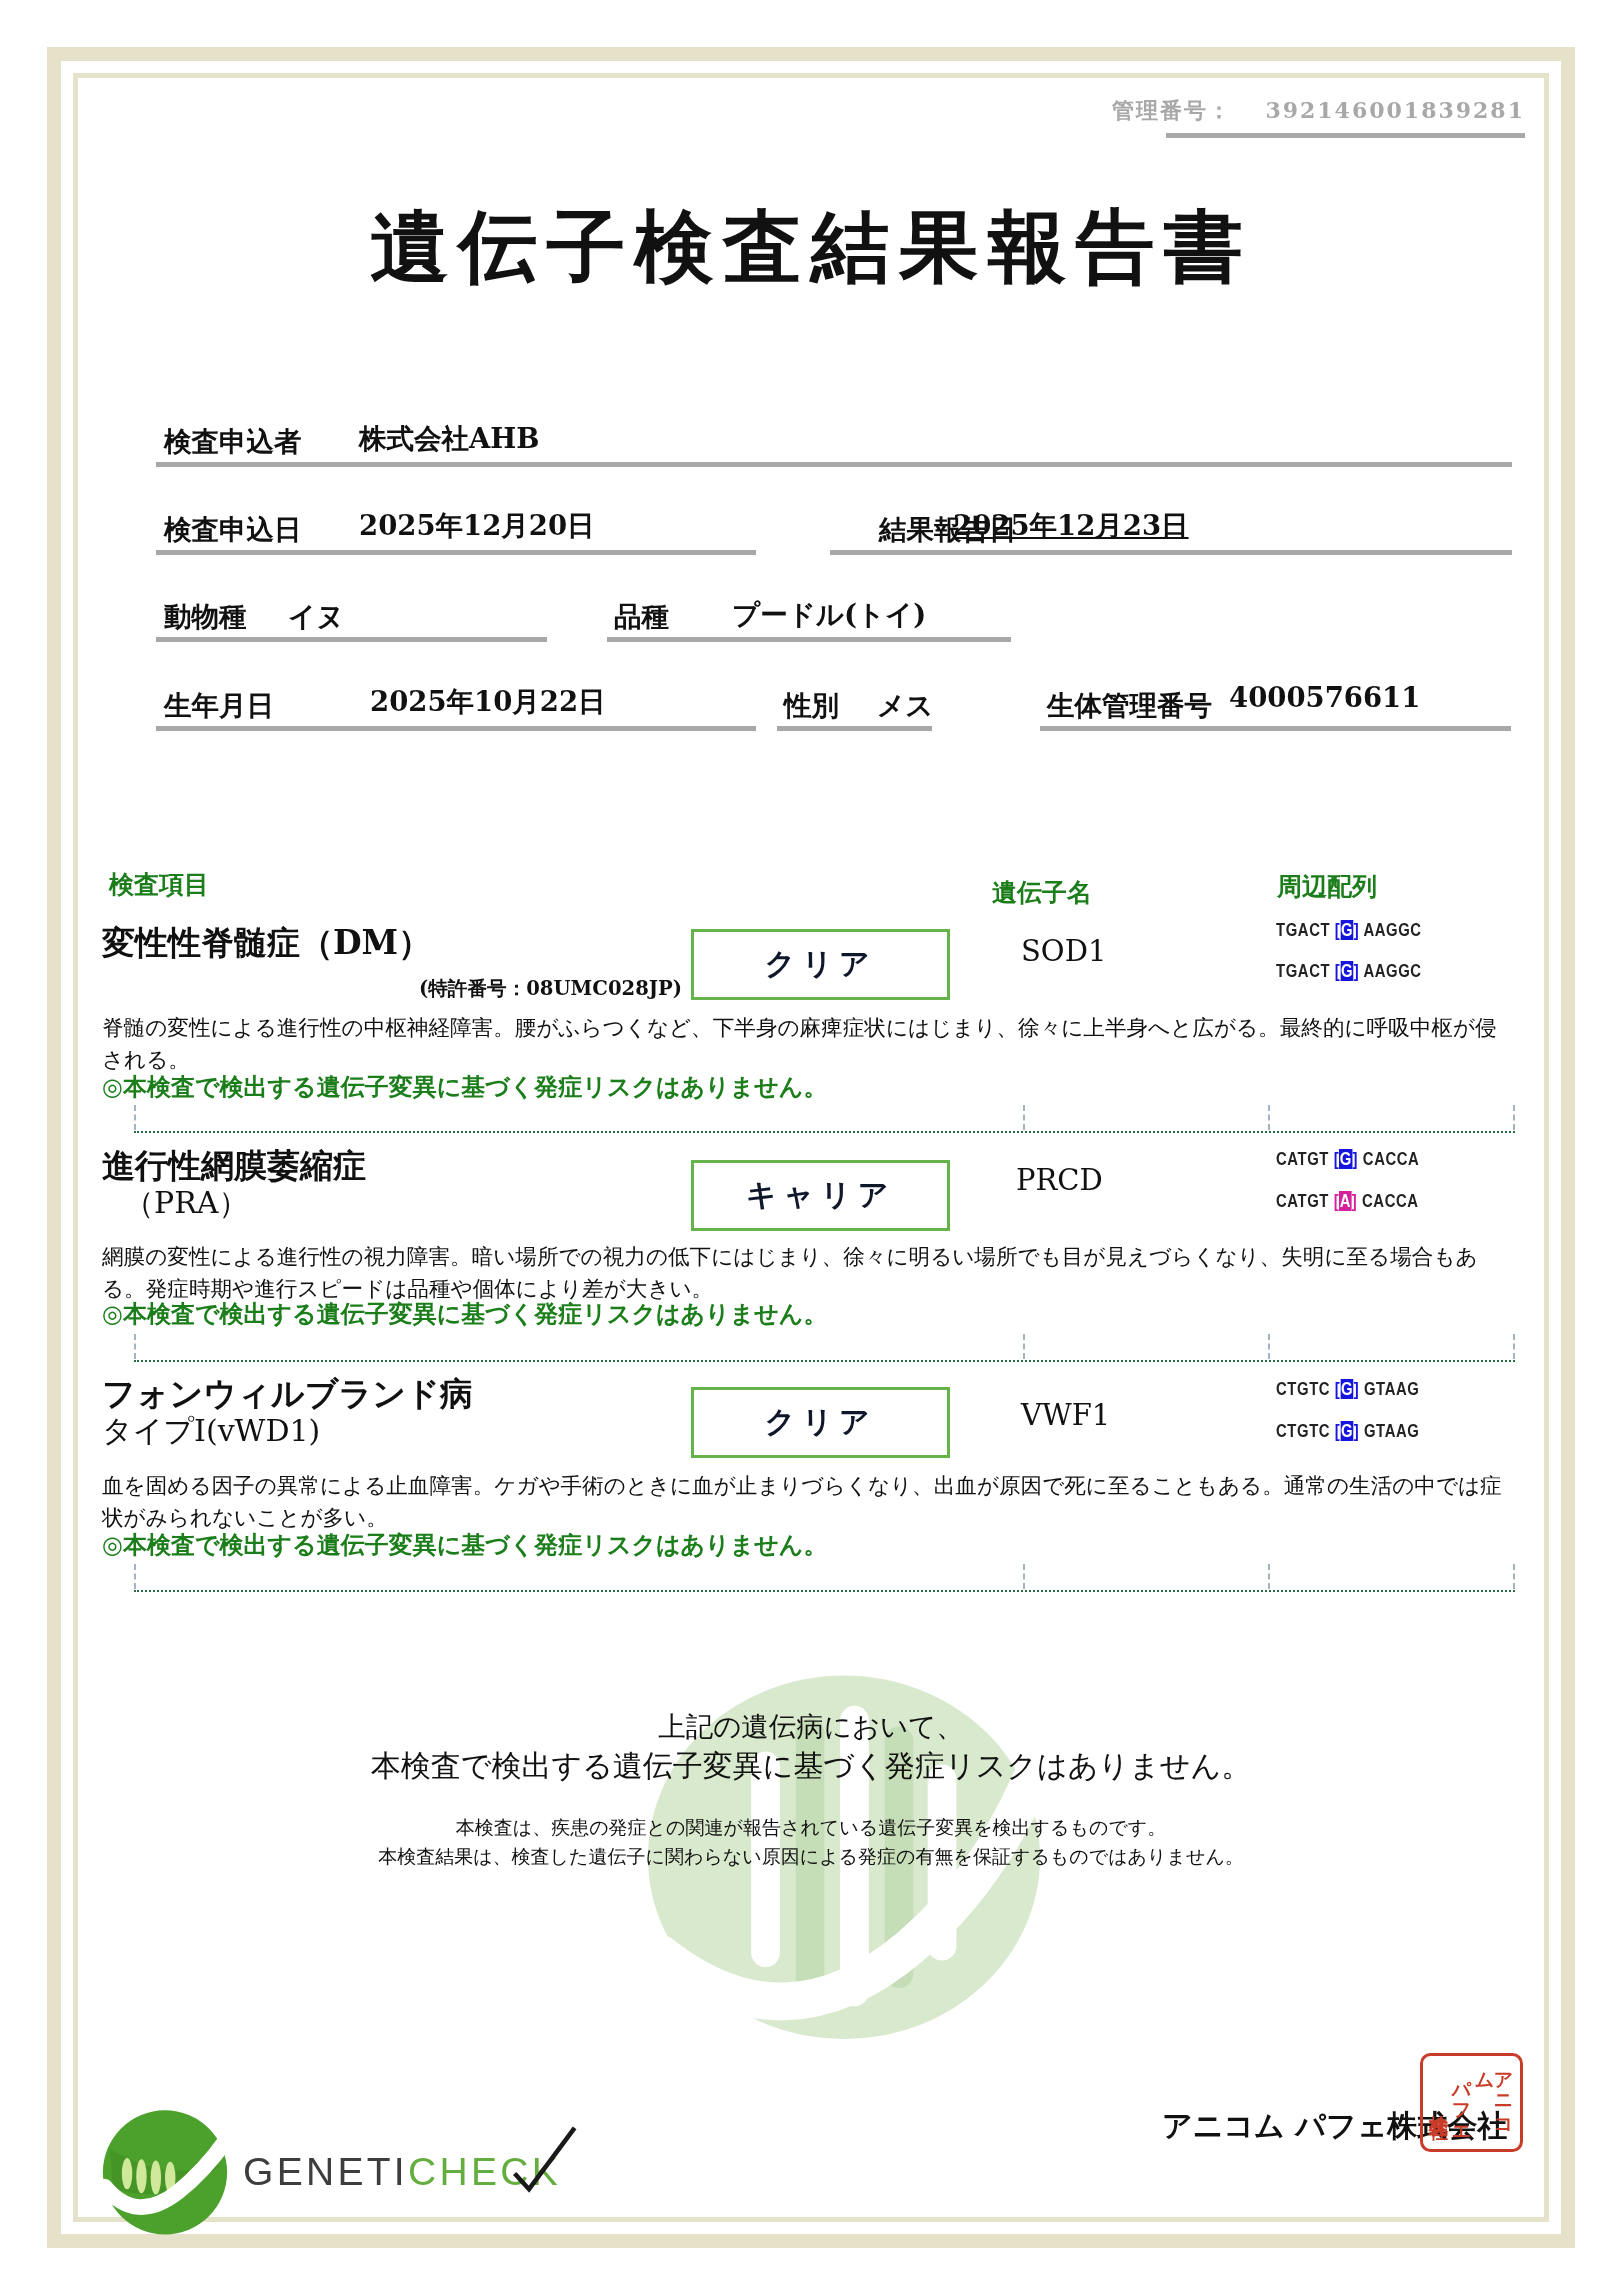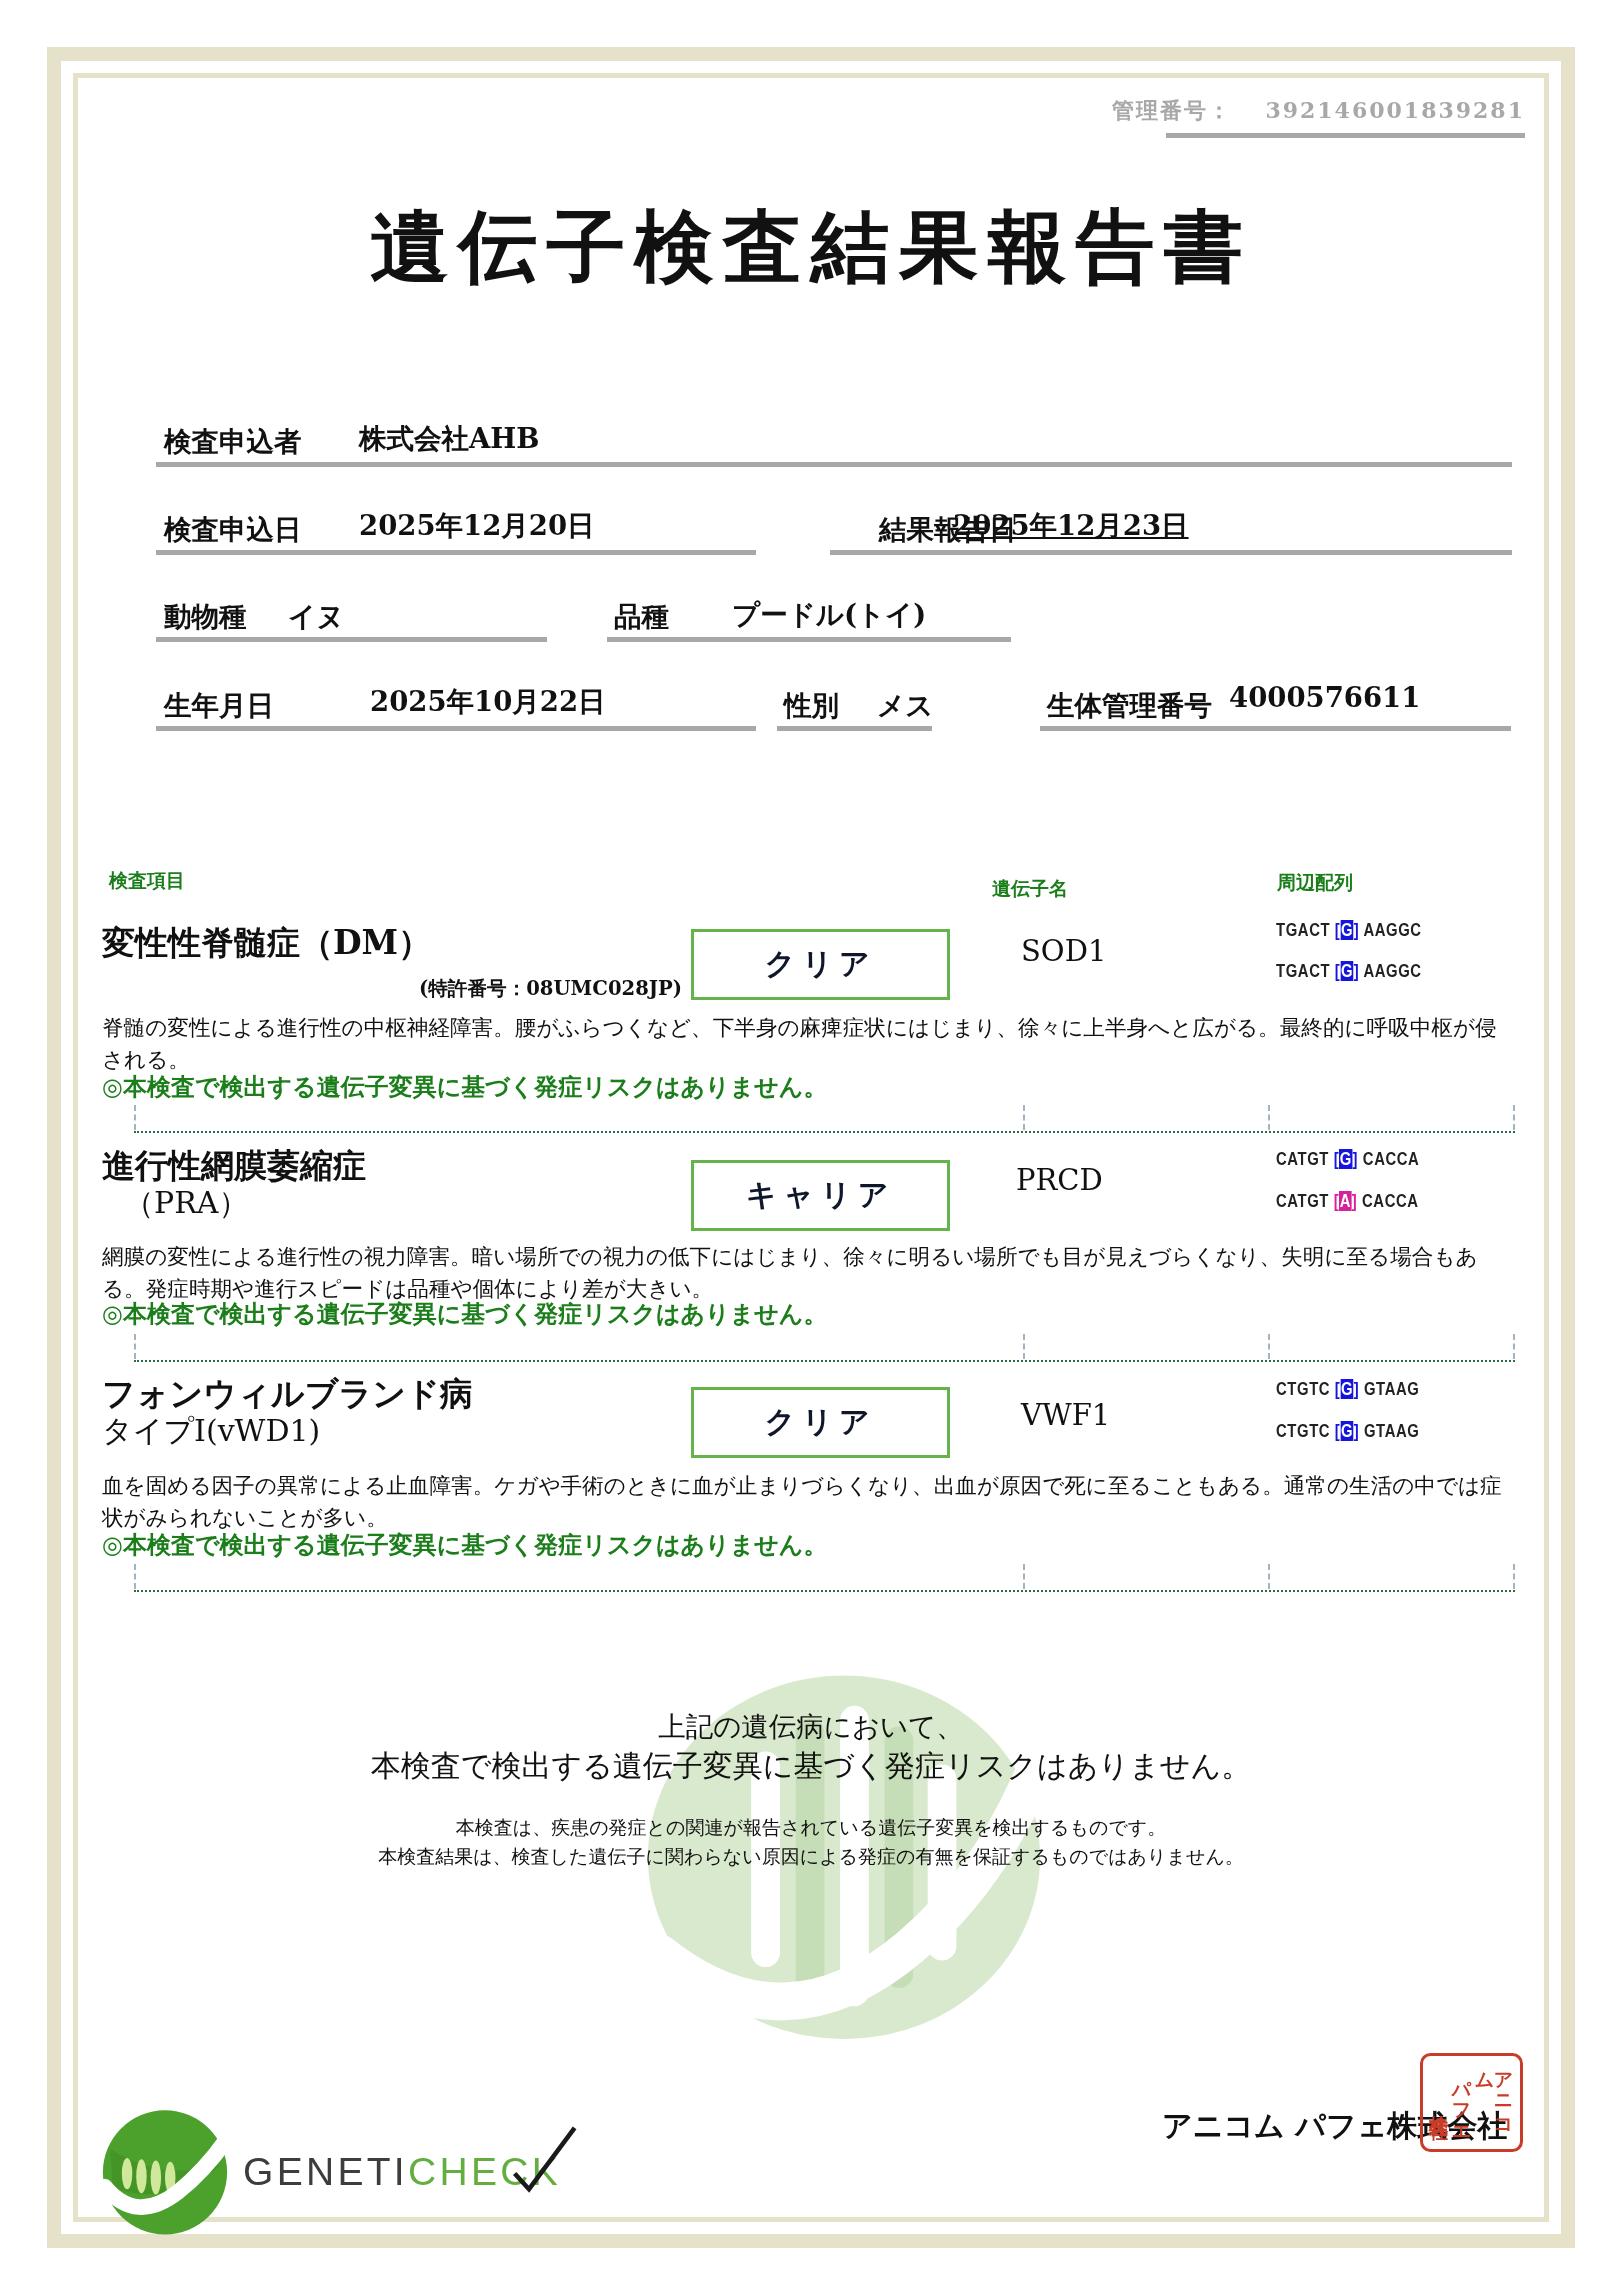--- a/index.html
+++ b/index.html
@@ -16,21 +16,21 @@
 
   .ctrl{color:#a8a8a8;font-size:22px;letter-spacing:2px;font-weight:600;}
   .uline{background:#a8a8a8;height:4.6px;}
 
   .page-title{left:0;right:0;top:195px;text-align:center;font-size:79px;font-weight:600;
               letter-spacing:9.2px;white-space:nowrap;}
 
   .lbl{font-size:27.5px;font-weight:700;white-space:nowrap;}
   .val{font-size:27.5px;font-weight:600;white-space:nowrap;}
 
-  .col-head{font-size:19px;font-weight:700;color:#1b7e1b;white-space:nowrap;}
+  .col-head{font-size:25px;font-weight:700;color:#1b7e1b;white-space:nowrap;}
 
   .disease{font-size:33px;font-weight:700;white-space:nowrap;}
   .disease2{font-size:30px;font-weight:400;white-space:nowrap;}
   .patent{font-size:19.6px;font-weight:600;white-space:nowrap;}
 
   .result-box{border:3.3px solid #66b24b;display:flex;align-items:center;justify-content:center;
               color:#0f172a;font-size:30px;font-weight:600;letter-spacing:6.5px;background:#fff;}
 
   .gene{font-size:29px;font-weight:500;white-space:nowrap;}
 

